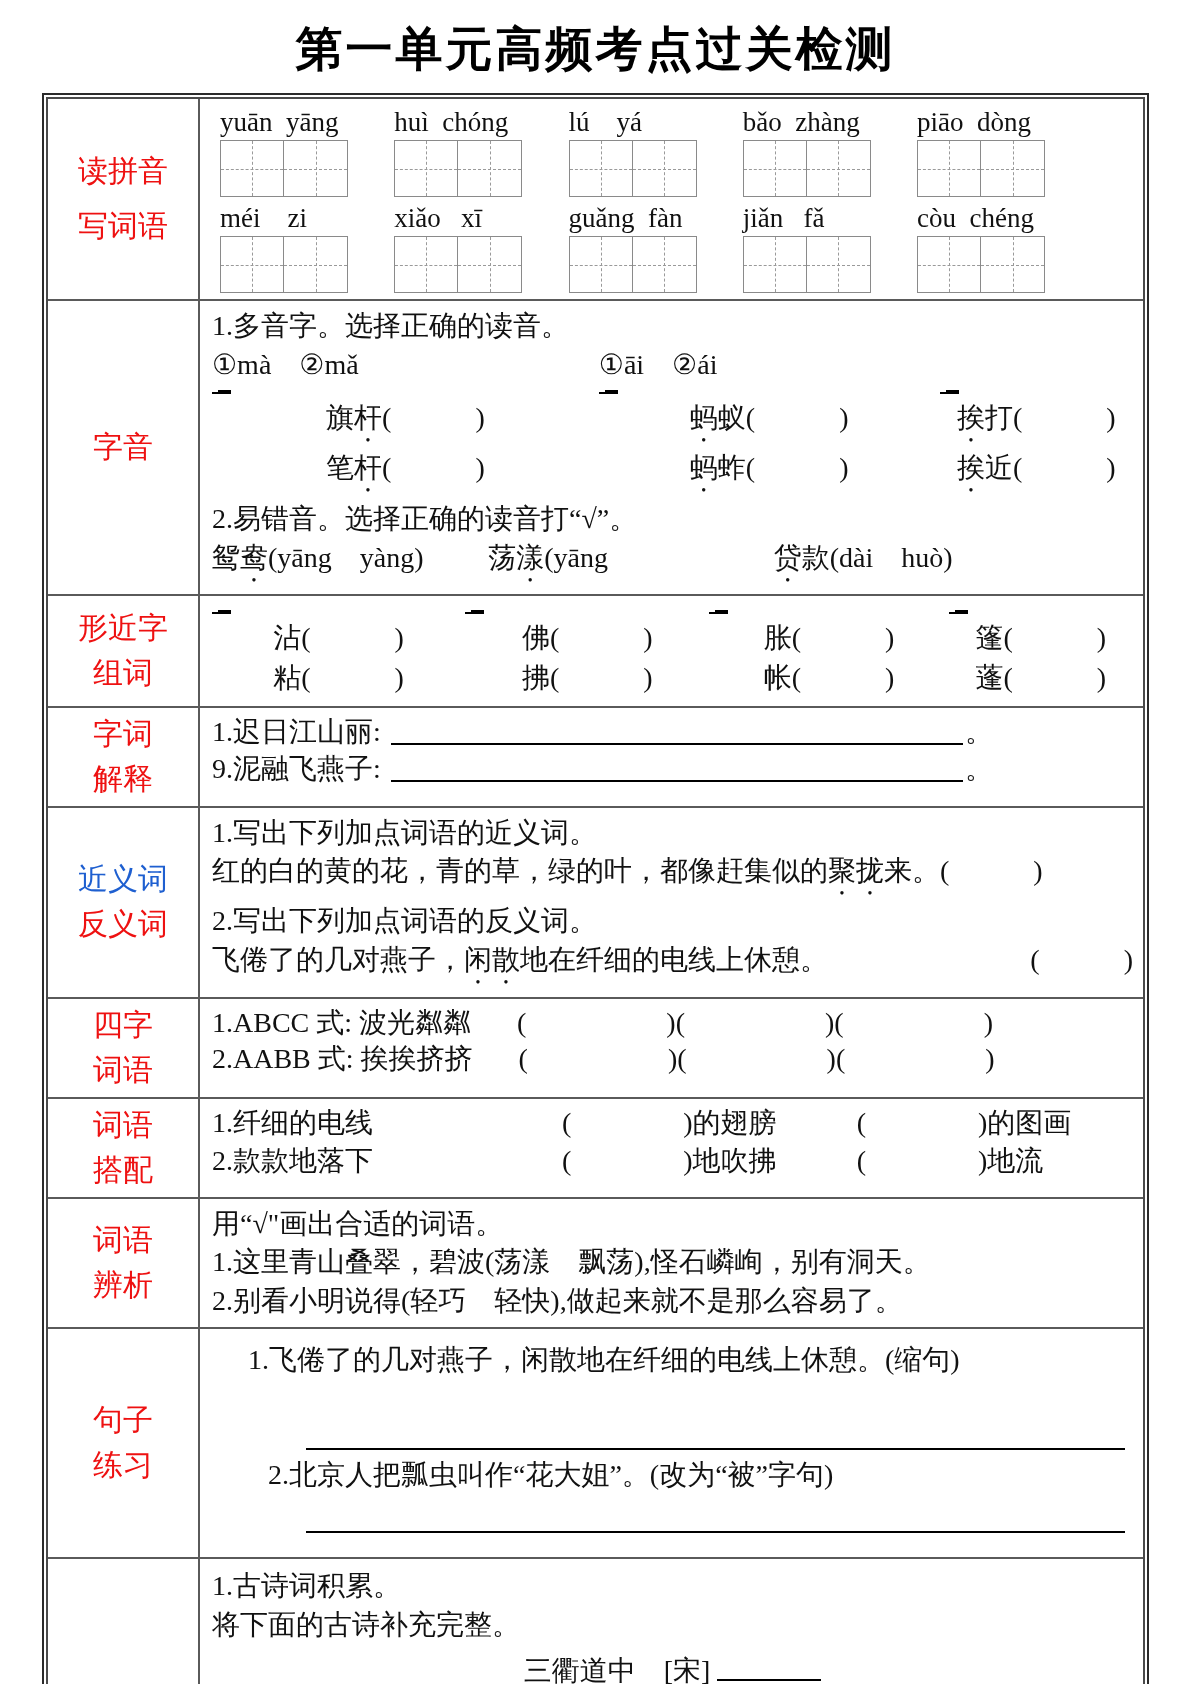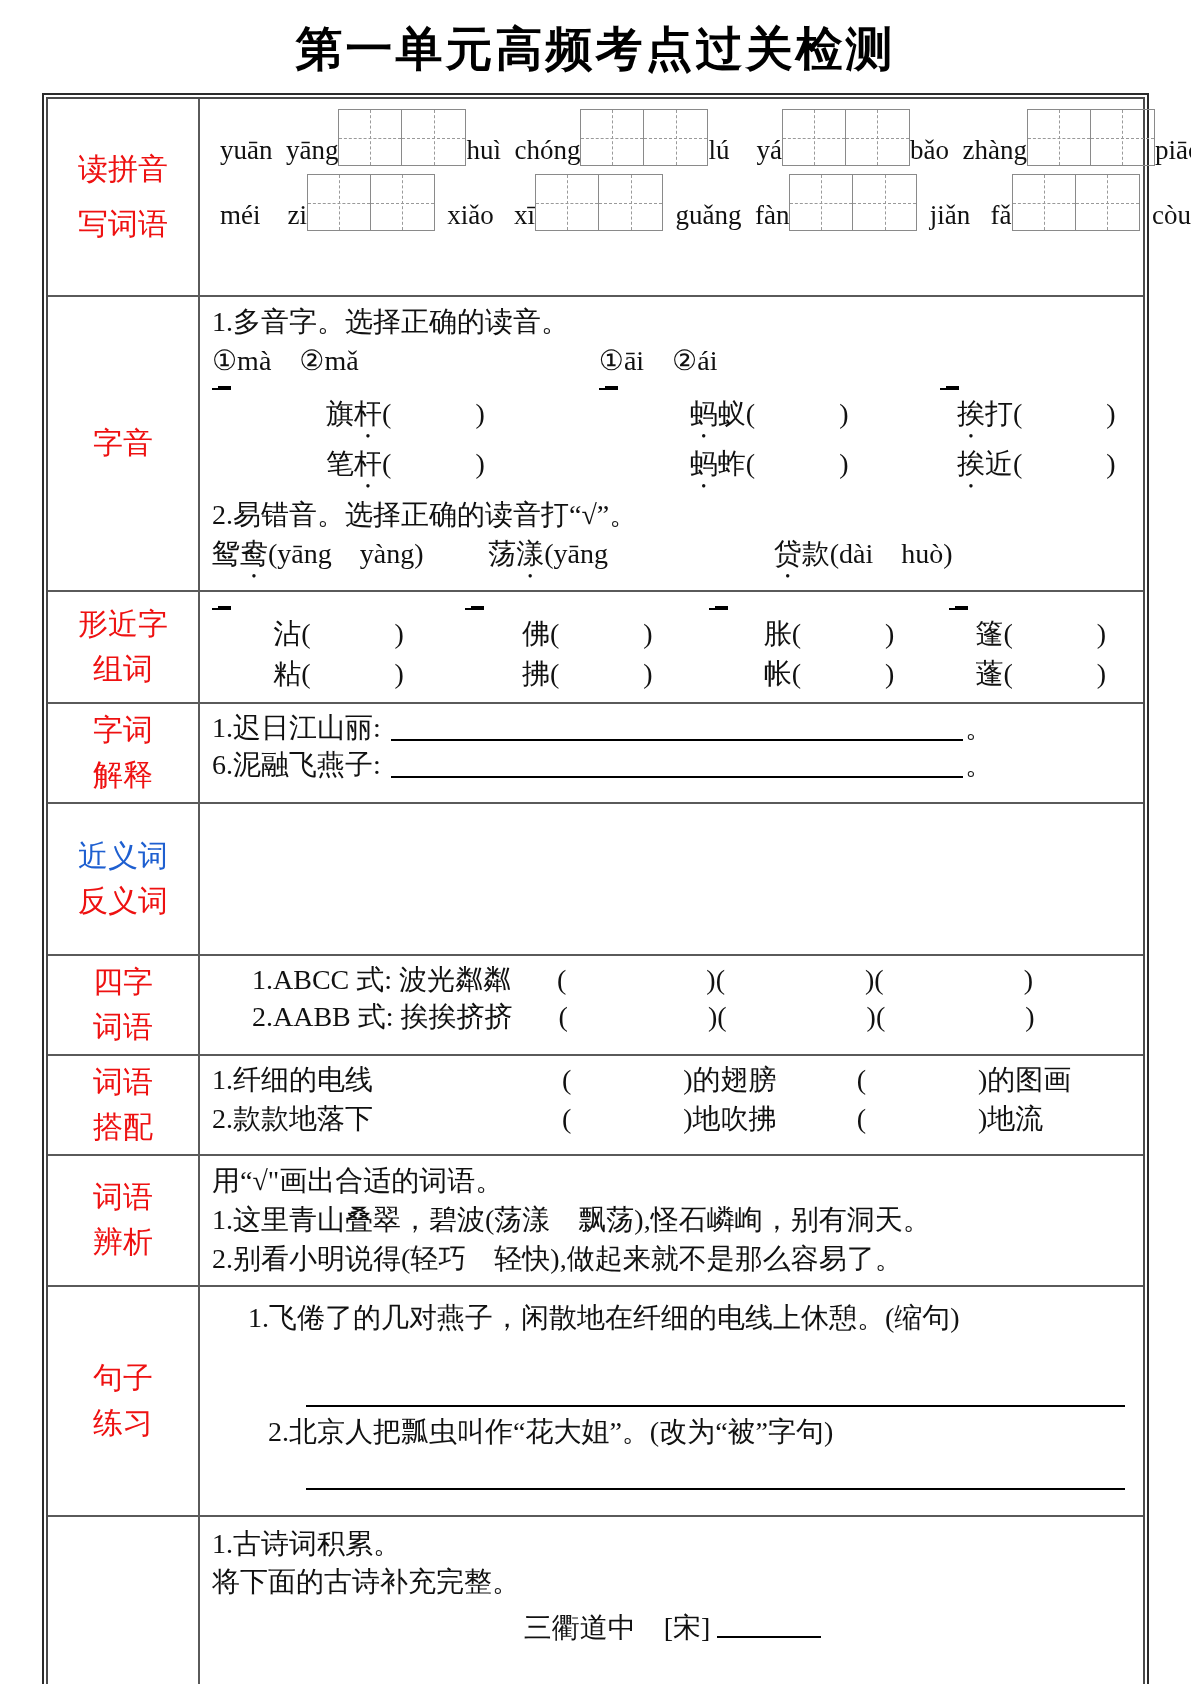--- a/index.html
+++ b/index.html
@@ -11,21 +11,21 @@
   .row:first-child { border-top:none; }
   .lbl { width:146px; flex:0 0 146px; border-right:2px solid #5a5a5a; display:flex; flex-direction:column;
          align-items:center; justify-content:center; gap:14px; color:#ee1111; font-size:30px; text-align:center; padding:6px 2px; }
   .lbl .blue { color:#1e5fd0;text-align:center; }
   .lbl.tight { gap:4px; }
   .cnt { flex:1; padding:6px 10px 6px 12px; font-size:28px; line-height:1.32; position:relative; }
   p.line { margin:0; padding:1px 0; }
   
   .py-line { display:flex; justify-content:space-between; padding:0 88px 0 8px; }
   .py-line + .py-line { margin-top:6px; }
-  .pw { display:flex; flex-direction:row; align-items:flex-end; }
+  .pw { display:flex; flex-direction:column; align-items:flex-start; }
   .py { white-space:pre; font-size:27px; line-height:1.15; }
   .tzg { display:flex; margin-top:2px; }
   .tzg-cell { width:64px; height:57px; border:1.5px solid #8a8a8a; position:relative; box-sizing:border-box; }
   .tzg-cell + .tzg-cell { border-left:none; }
   .tzg-cell::before { content:""; position:absolute; left:50%; top:0; bottom:0; border-left:1.5px dashed #9a9a9a; }
   .tzg-cell::after  { content:""; position:absolute; top:50%; left:0; right:0; border-top:1.5px dashed #9a9a9a; }
   
   .dot { -webkit-text-emphasis:filled dot #111; text-emphasis:filled dot #111;
          -webkit-text-emphasis-position:under right; text-emphasis-position:under right; }
   
@@ -233,35 +233,44 @@
           <span>字词</span>
           <span>解释</span>
         </div>
         <div class="cnt">
           <div class="fillflex">
             <span>1.迟日江山丽: </span>
             <span class="fill"></span>
             <span>。</span>
           </div>
           <div class="fillflex">
-            <span>6.泥融飞燕子: </span>
+            <span>9.泥融飞燕子: </span>
             <span class="fill"></span>
             <span>。</span>
           </div>
         </div>
       </section>
 
       <section class="row" style="min-height:150px;">
         <div class="lbl tight">
           <span class="blue">近义词</span>
           <span>反义词</span>
         </div>
-      </section>
-
-      <section class="row" style="min-height:74px;gap:40px;">
+        <div class="cnt" style="line-height:1.3;">
+          <p class="line">1.写出下列加点词语的近义词。</p>
+          <p class="line"><span>红的白的黄的花，青的草，绿的叶，都像赶集似的</span><span class="dot">聚拢</span><span>来。(　　　)</span></p>
+          <p class="line">2.写出下列加点词语的反义词。</p>
+          <p class="line flexbetween">
+            <span><span>飞倦了的几对燕子，</span><span class="dot">闲散</span><span>地在纤细的电线上休憩。</span></span>
+            <span>(　　　)</span>
+          </p>
+        </div>
+      </section>
+
+      <section class="row" style="min-height:74px;">
         <div class="lbl tight">
           <span>四字</span>
           <span>词语</span>
         </div>
         <div class="cnt">
           <div class="sizi-line">
             <span>1.ABCC 式: 波光粼粼</span>
             <span class="sizi-parens">(　　　　　)(　　　　　)(　　　　　)</span>
           </div>
           <div class="sizi-line">

